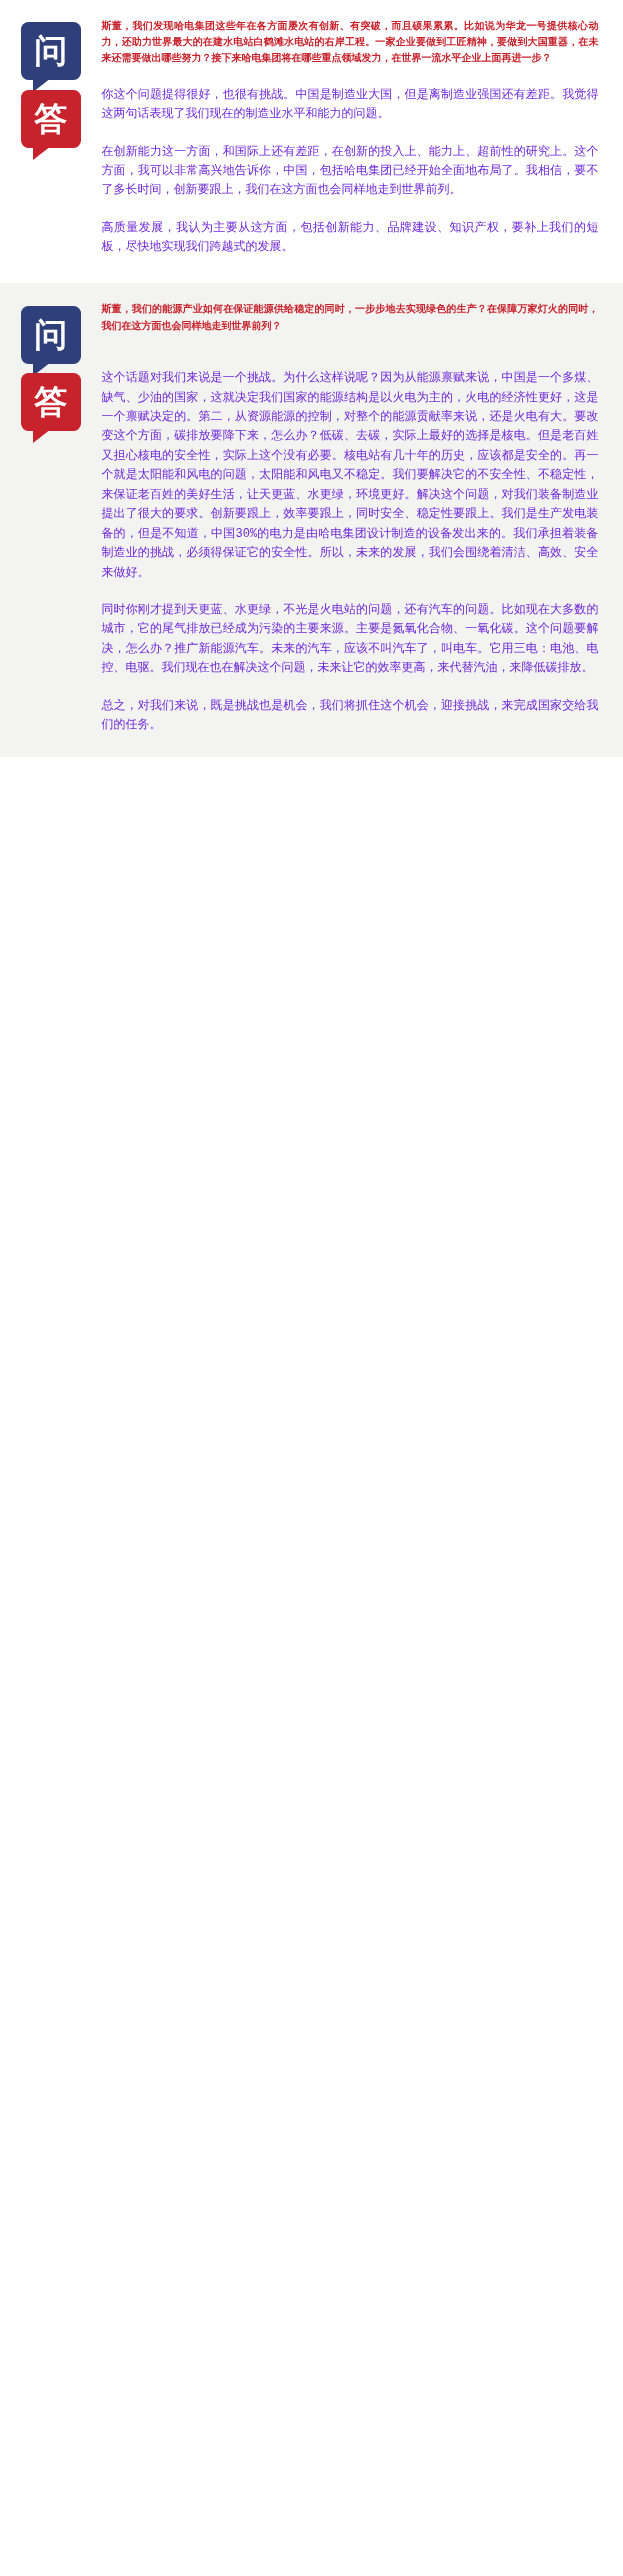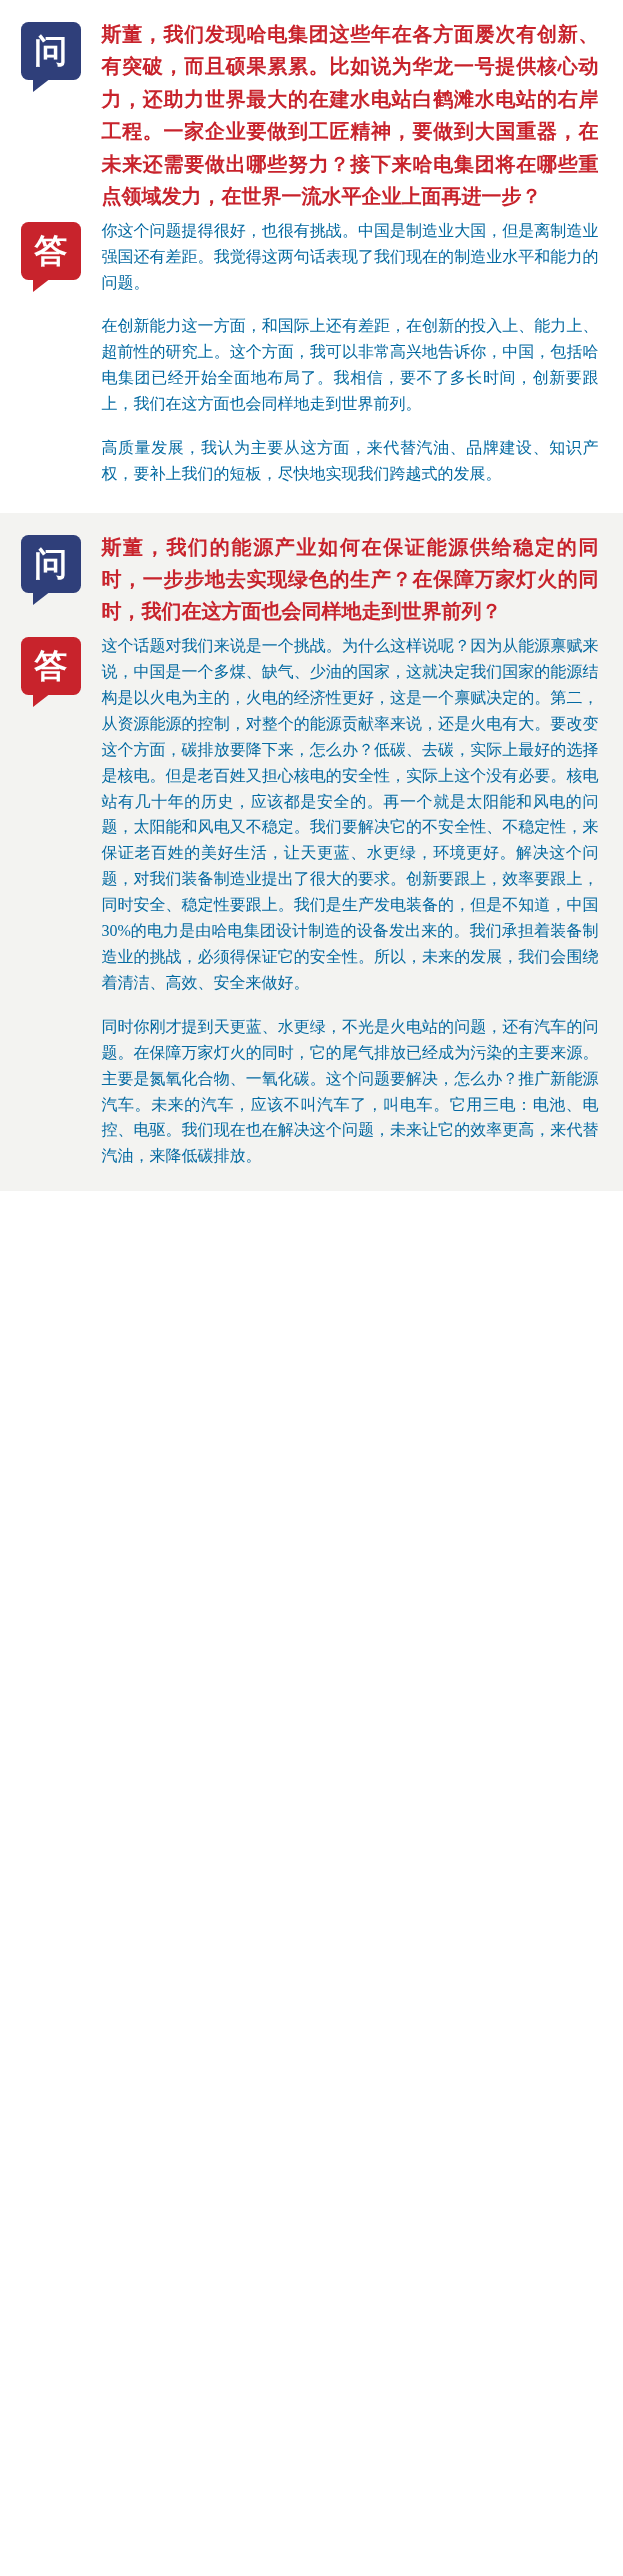--- a/index.html
+++ b/index.html
@@ -81,35 +81,35 @@
     border-top-color: #c8232c;
   }
 
   .text-col {
     flex: 1 1 auto;
     padding-right: 3.2px;
   }
 
   .q-text {
     color: #c8232c;
-    font-size: 20px;
+    font-size: 10px;
     line-height: 1.62;
     text-align: justify;
     text-justify: inter-ideograph;
     font-family: "DejaVu Sans", "Liberation Sans", sans-serif;
     font-weight: bold;
     margin: 0;
   }
   .a-text p {
-    color: #0369a1;
-    font-size: 16px;
+    color: #6d28d9;
+    font-size: 12px;
     line-height: 1.62;
     text-align: justify;
     text-justify: inter-ideograph;
-    font-family: Liberation Serif, serif;
+    font-family: Liberation Mono, monospace;
     margin: 0 0 18px 0;
   }
   .a-text p:last-child {
     margin-bottom: 0;
   }
 </style>
 </head>
 <body>
 
 <div class="page">
@@ -123,21 +123,21 @@
         <p class="q-text">斯董，我们发现哈电集团这些年在各方面屡次有创新、有突破，而且硕果累累。比如说为华龙一号提供核心动力，还助力世界最大的在建水电站白鹤滩水电站的右岸工程。一家企业要做到工匠精神，要做到大国重器，在未来还需要做出哪些努力？接下来哈电集团将在哪些重点领域发力，在世界一流水平企业上面再进一步？</p>
       </div>
     </div>
     <div class="row answer-row">
       <div class="badge-wrap">
         <div class="badge a">答</div>
       </div>
       <div class="text-col a-text">
         <p>你这个问题提得很好，也很有挑战。中国是制造业大国，但是离制造业强国还有差距。我觉得这两句话表现了我们现在的制造业水平和能力的问题。</p>
         <p>在创新能力这一方面，和国际上还有差距，在创新的投入上、能力上、超前性的研究上。这个方面，我可以非常高兴地告诉你，中国，包括哈电集团已经开始全面地布局了。我相信，要不了多长时间，创新要跟上，我们在这方面也会同样地走到世界前列。</p>
-        <p>高质量发展，我认为主要从这方面，来代替汽油、品牌建设、知识产权，要补上我们的短板，尽快地实现我们跨越式的发展。</p>
+        <p>高质量发展，我认为主要从这方面，包括创新能力、品牌建设、知识产权，要补上我们的短板，尽快地实现我们跨越式的发展。</p>
       </div>
     </div>
   </div>
 
   <div class="divider"></div>
 
   <div class="qa-block alt">
     <div class="row question-row">
       <div class="badge-wrap">
         <div class="badge q">问</div>
@@ -145,19 +145,20 @@
       <div class="text-col">
         <p class="q-text">斯董，我们的能源产业如何在保证能源供给稳定的同时，一步步地去实现绿色的生产？在保障万家灯火的同时，我们在这方面也会同样地走到世界前列？</p>
       </div>
     </div>
     <div class="row answer-row">
       <div class="badge-wrap">
         <div class="badge a">答</div>
       </div>
       <div class="text-col a-text">
         <p>这个话题对我们来说是一个挑战。为什么这样说呢？因为从能源禀赋来说，中国是一个多煤、缺气、少油的国家，这就决定我们国家的能源结构是以火电为主的，火电的经济性更好，这是一个禀赋决定的。第二，从资源能源的控制，对整个的能源贡献率来说，还是火电有大。要改变这个方面，碳排放要降下来，怎么办？低碳、去碳，实际上最好的选择是核电。但是老百姓又担心核电的安全性，实际上这个没有必要。核电站有几十年的历史，应该都是安全的。再一个就是太阳能和风电的问题，太阳能和风电又不稳定。我们要解决它的不安全性、不稳定性，来保证老百姓的美好生活，让天更蓝、水更绿，环境更好。解决这个问题，对我们装备制造业提出了很大的要求。创新要跟上，效率要跟上，同时安全、稳定性要跟上。我们是生产发电装备的，但是不知道，中国30%的电力是由哈电集团设计制造的设备发出来的。我们承担着装备制造业的挑战，必须得保证它的安全性。所以，未来的发展，我们会围绕着清洁、高效、安全来做好。</p>
-        <p>同时你刚才提到天更蓝、水更绿，不光是火电站的问题，还有汽车的问题。在保障万家灯火的同时，它的尾气排放已经成为污染的主要来源。主要是氮氧化合物、一氧化碳。这个问题要解决，怎么办？推广新能源汽车。未来的汽车，应该不叫汽车了，叫电车。它用三电：电池、电控、电驱。我们现在也在解决这个问题，未来让它的效率更高，来代替汽油，来降低碳排放。</p>
+        <p>同时你刚才提到天更蓝、水更绿，不光是火电站的问题，还有汽车的问题。比如现在大多数的城市，它的尾气排放已经成为污染的主要来源。主要是氮氧化合物、一氧化碳。这个问题要解决，怎么办？推广新能源汽车。未来的汽车，应该不叫汽车了，叫电车。它用三电：电池、电控、电驱。我们现在也在解决这个问题，未来让它的效率更高，来代替汽油，来降低碳排放。</p>
+        <p>总之，对我们来说，既是挑战也是机会，我们将抓住这个机会，迎接挑战，来完成国家交给我们的任务。</p>
       </div>
     </div>
   </div>
 
 </div>
 
 
 </body></html>

